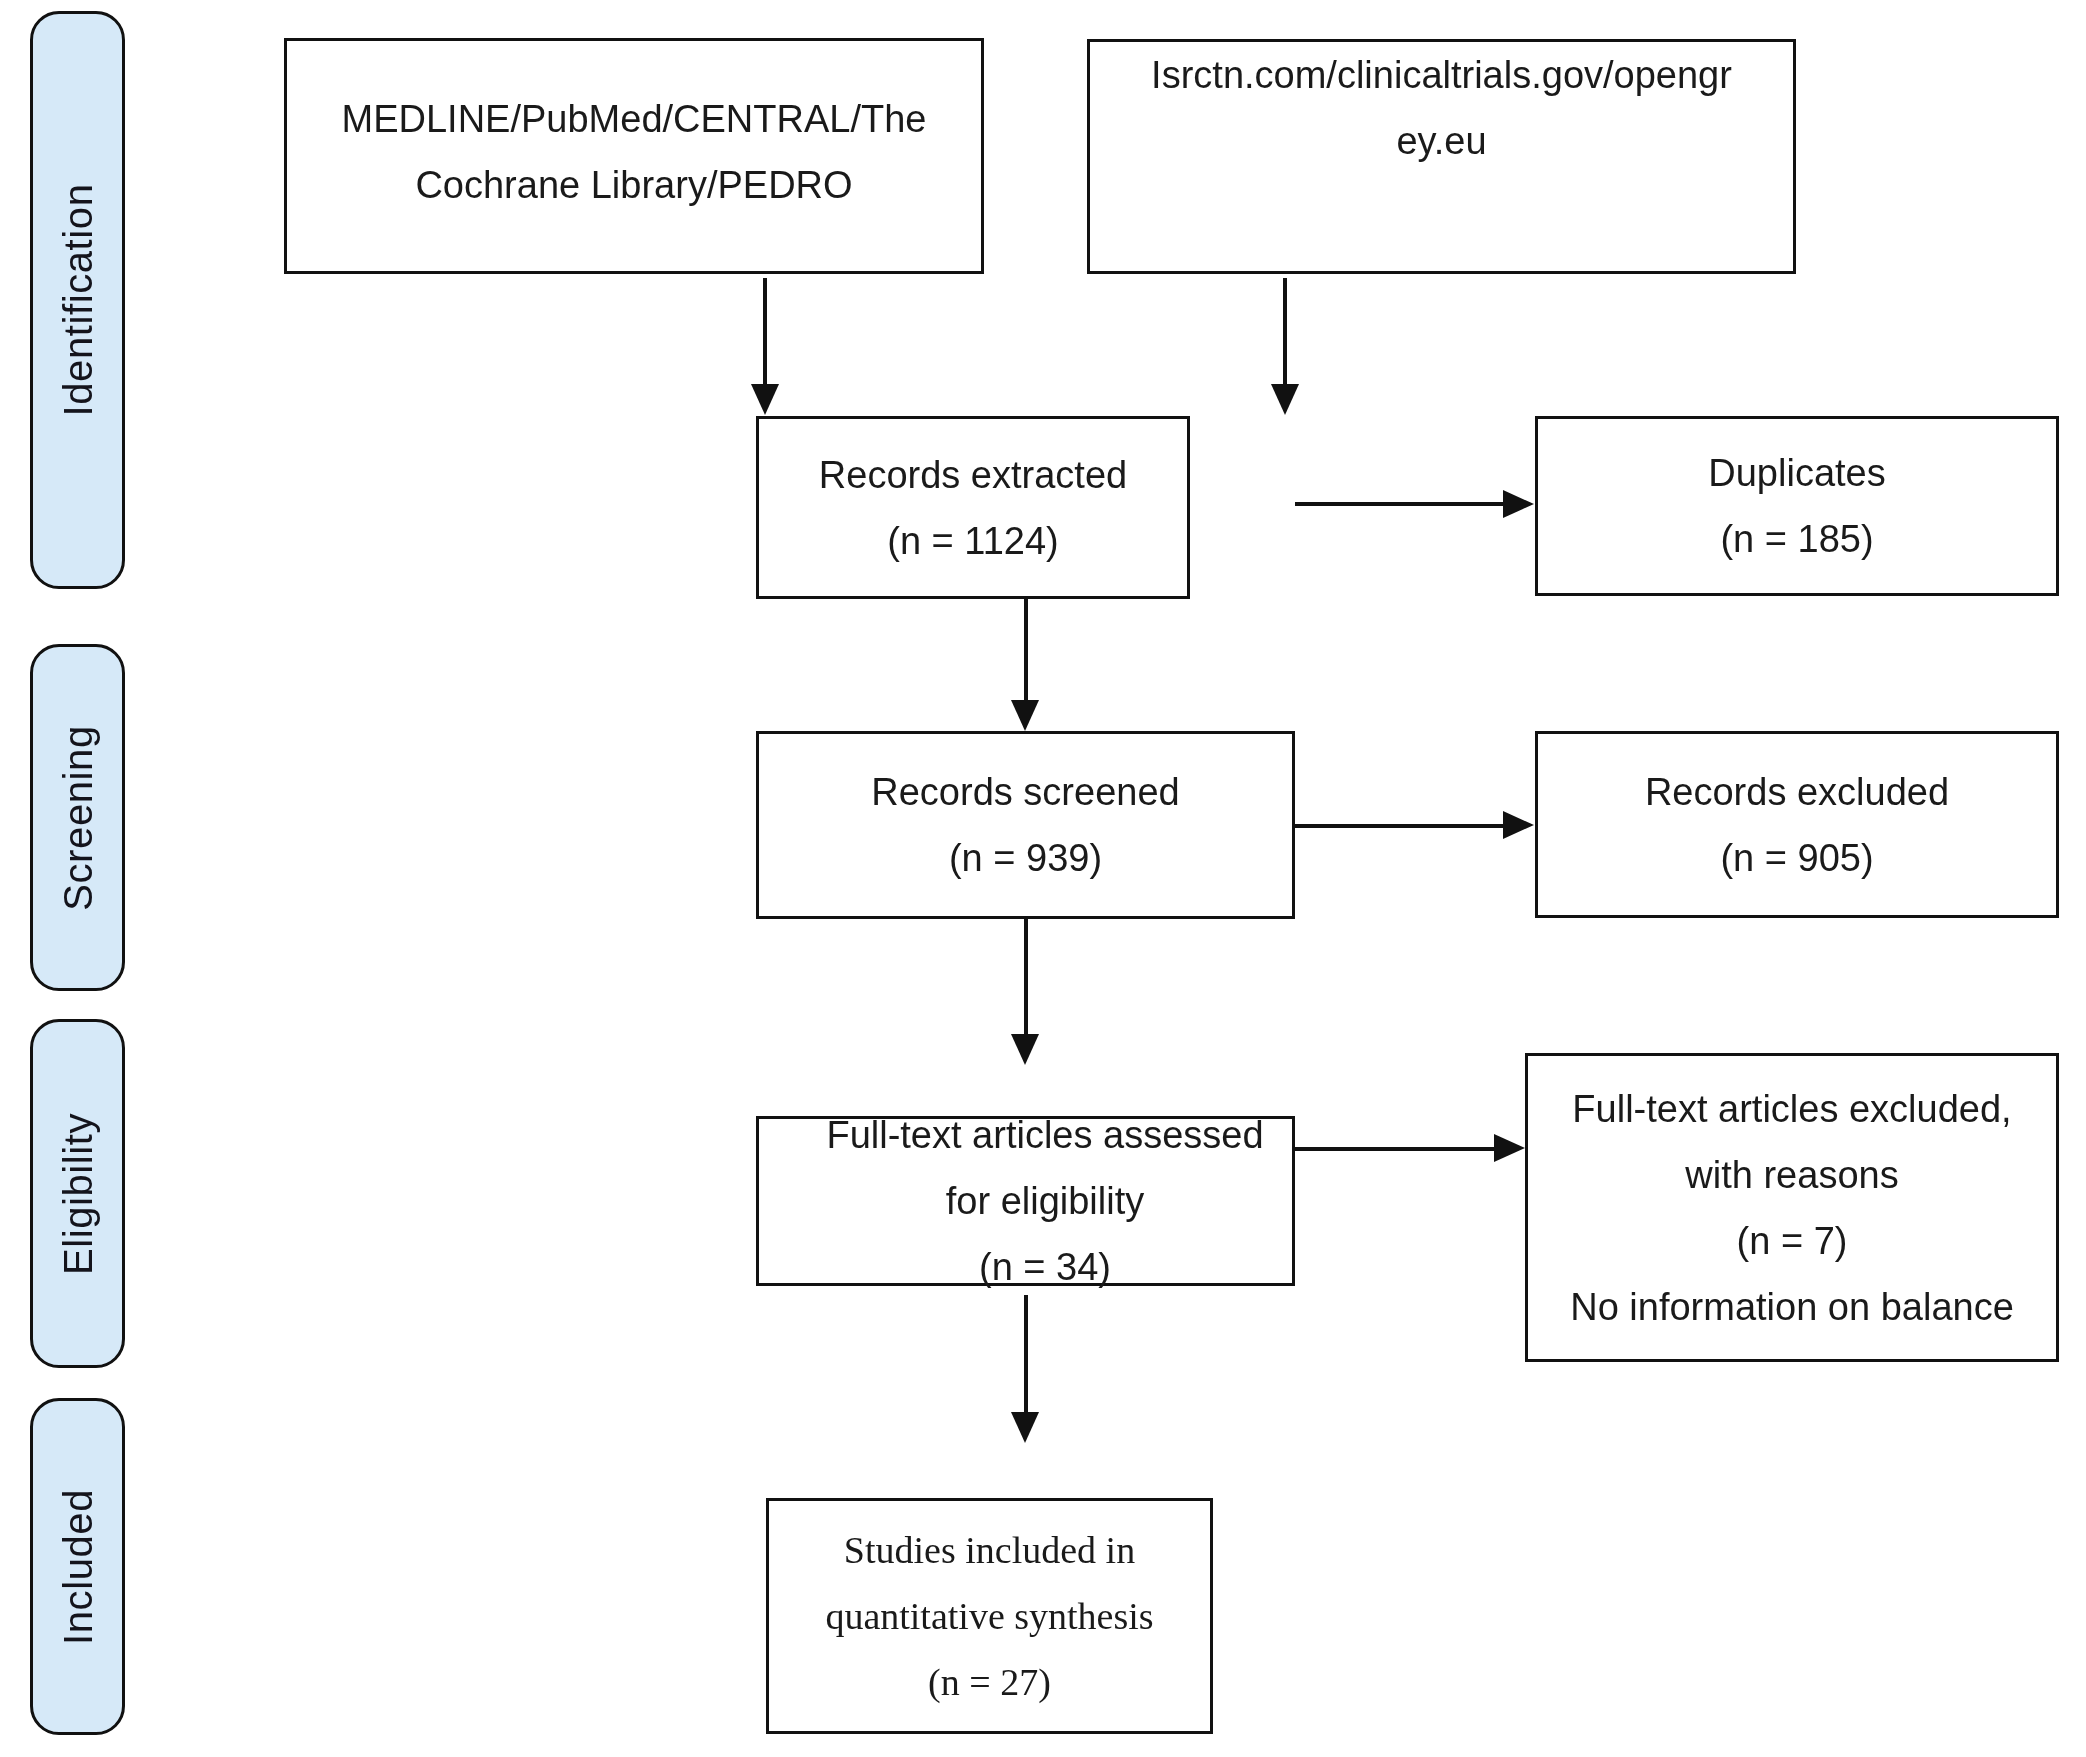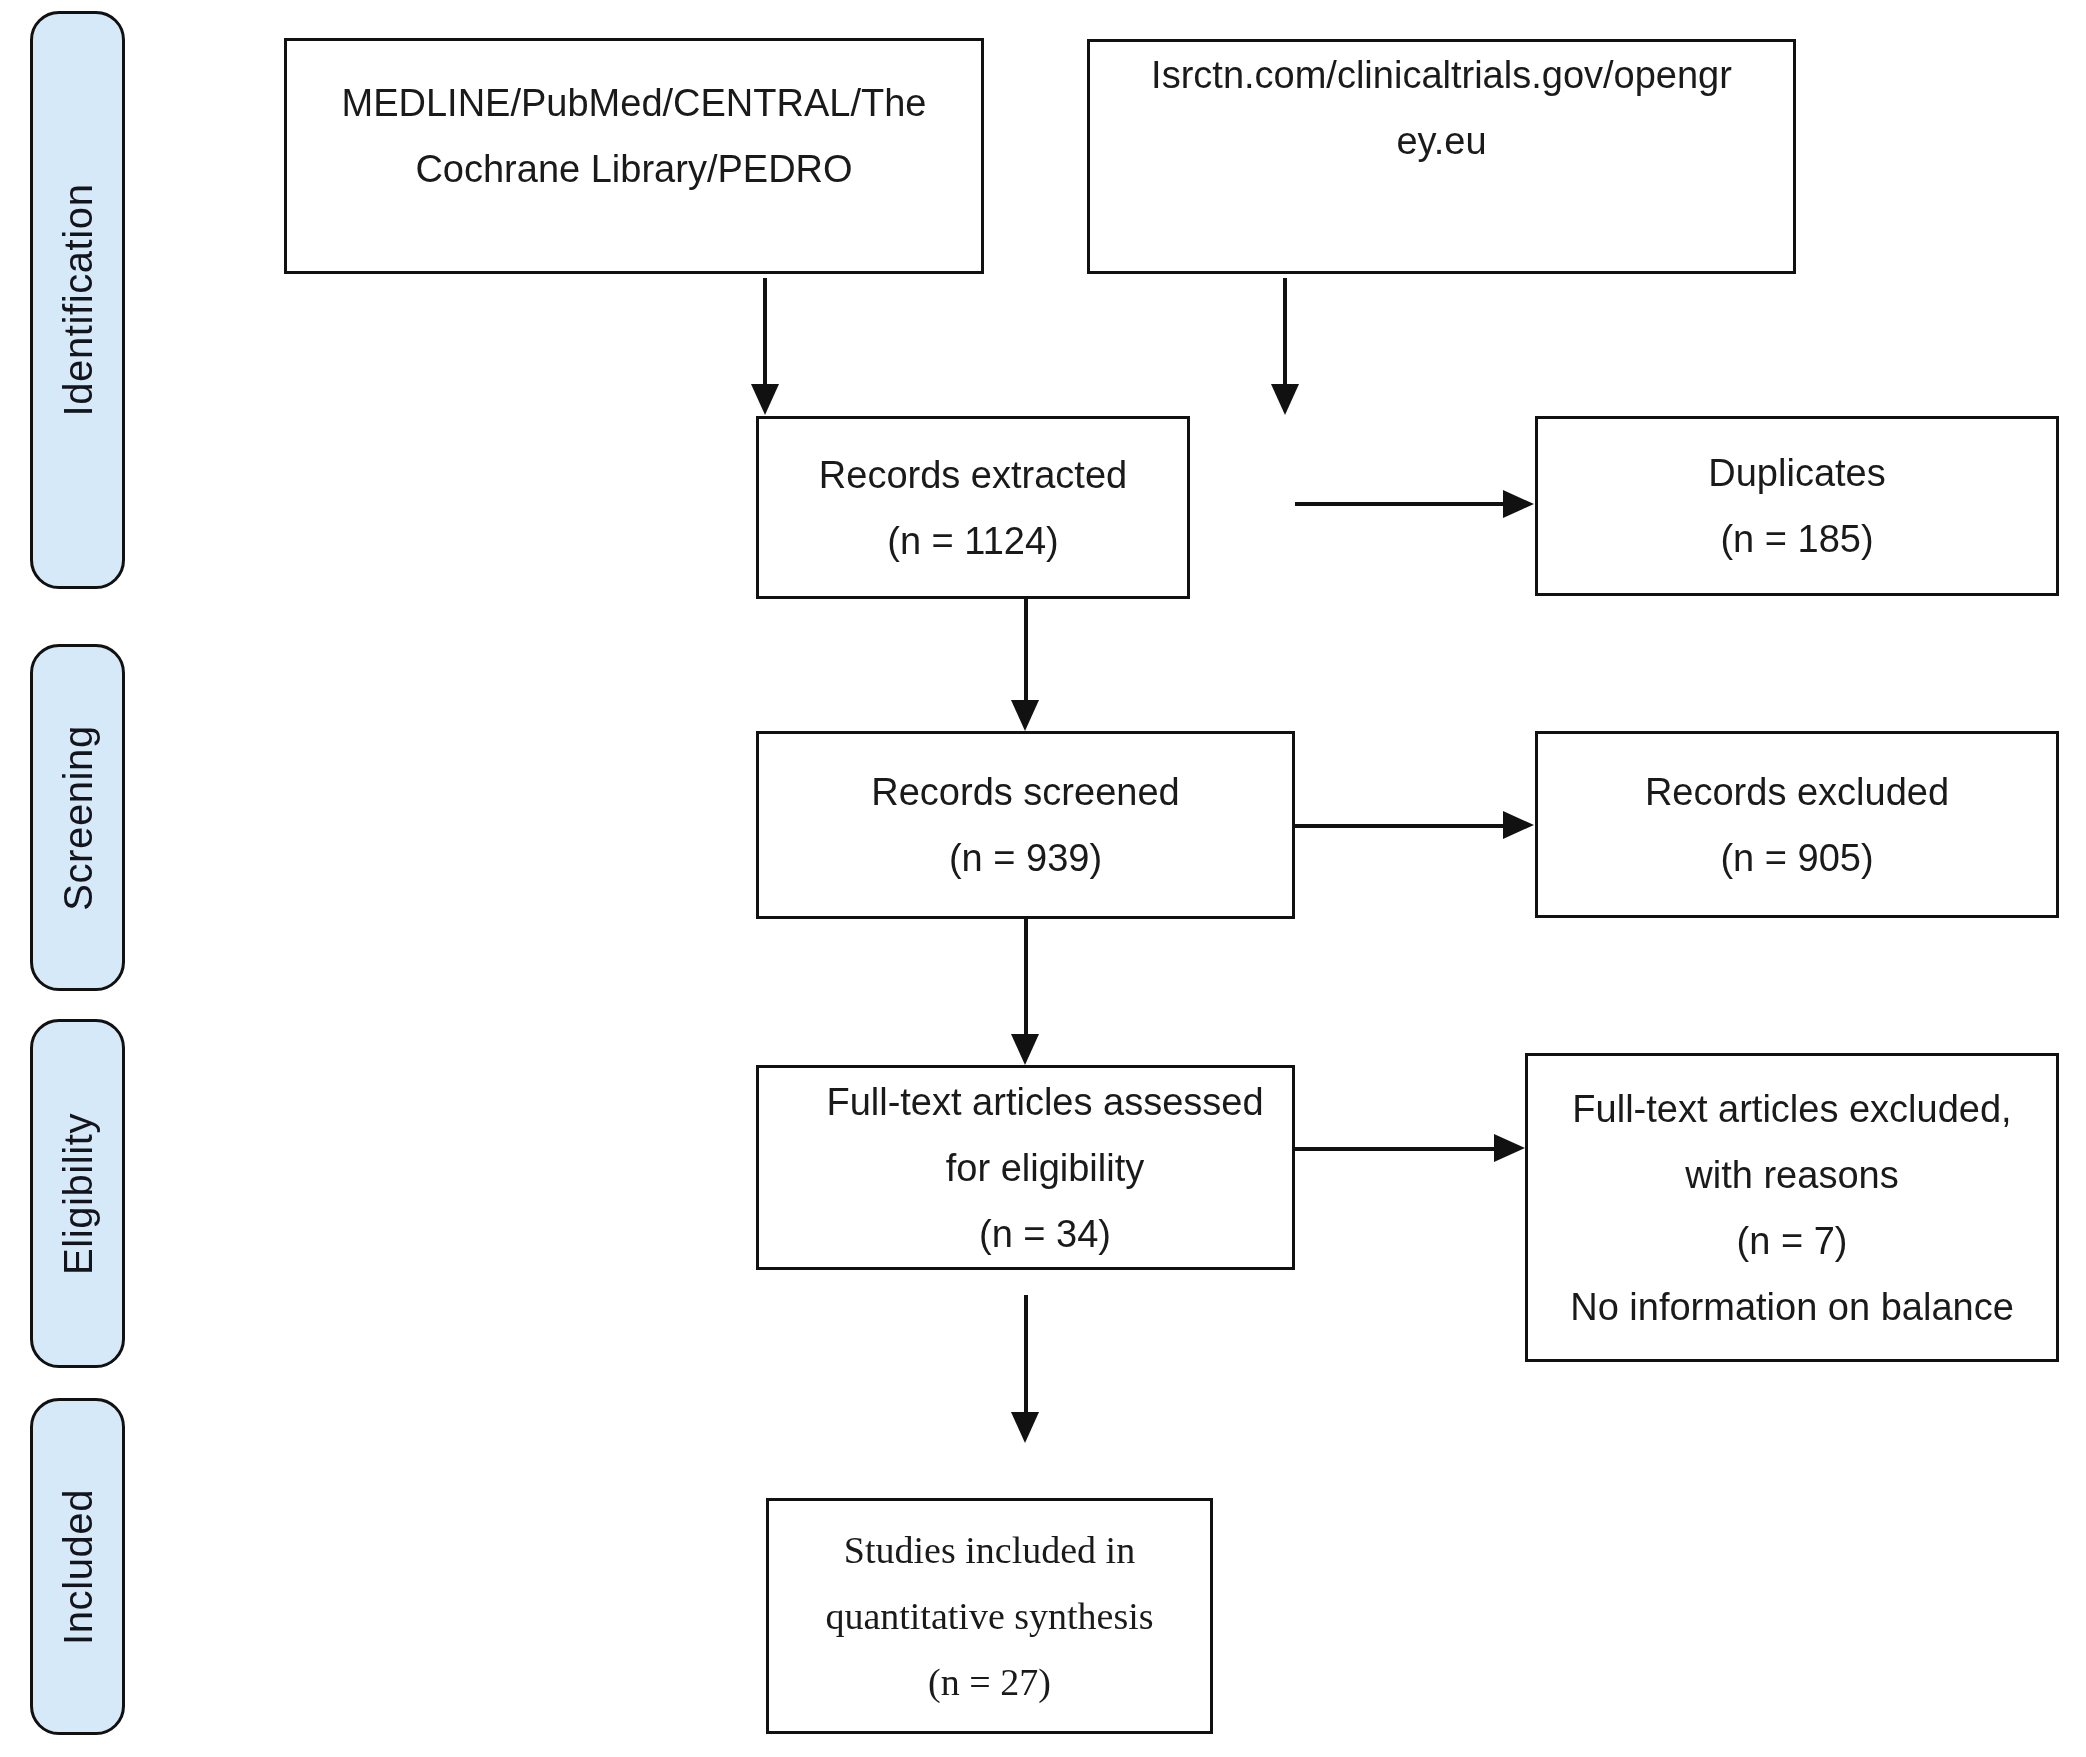--- a/index.html
+++ b/index.html
@@ -70,34 +70,34 @@
   <div class="stage" style="top:644px; height:347px;">
     <div class="stage-label">Screening</div>
   </div>
   <div class="stage" style="top:1019px; height:349px;">
     <div class="stage-label">Eligibility</div>
   </div>
   <div class="stage" style="top:1398px; height:337px;">
     <div class="stage-label">Included</div>
   </div>
 
-  <div class="fbox top-align" style="left:284px; top:38px; width:700px; height:236px; padding-top:29px;">MEDLINE/PubMed/CENTRAL/The
+  <div class="fbox top-align" style="left:284px; top:38px; width:700px; height:236px; padding-top:45px;">MEDLINE/PubMed/CENTRAL/The
 Cochrane Library/PEDRO</div>
   <div class="fbox top-align" style="left:1087px; top:39px; width:709px; height:235px; ">Isrctn.com/clinicaltrials.gov/opengr
 ey.eu</div>
 
   <div class="fbox" style="left:756px; top:416px; width:434px; height:183px;">Records extracted
 (n = 1124)</div>
   <div class="fbox" style="left:1535px; top:416px; width:524px; height:180px;text-align:center;">Duplicates
 (n = 185)</div>
   <div class="fbox" style="left:756px; top:731px; width:539px; height:188px;">Records screened
 (n = 939)</div>
   <div class="fbox" style="left:1535px; top:731px; width:524px; height:187px;">Records excluded
 (n = 905)</div>
-  <div class="fbox" style="left:756px; top:1065px; width:539px; height:205px;padding-left:39px;">Full-text articles assessed
+  <div class="fbox" style="left:756px; top:1116px; width:539px; height:170px;padding-left:39px;">Full-text articles assessed
 for eligibility
 (n = 34)</div>
   <div class="fbox" style="left:1525px; top:1053px; width:534px; height:309px;">Full-text articles excluded,
 with reasons
 (n = 7)
 No information on balance</div>
   <div class="fbox" style="left:766px; top:1498px; width:447px; height:236px;font-family:Liberation Serif, serif;">Studies included in
 quantitative synthesis
 (n = 27)</div>
 

